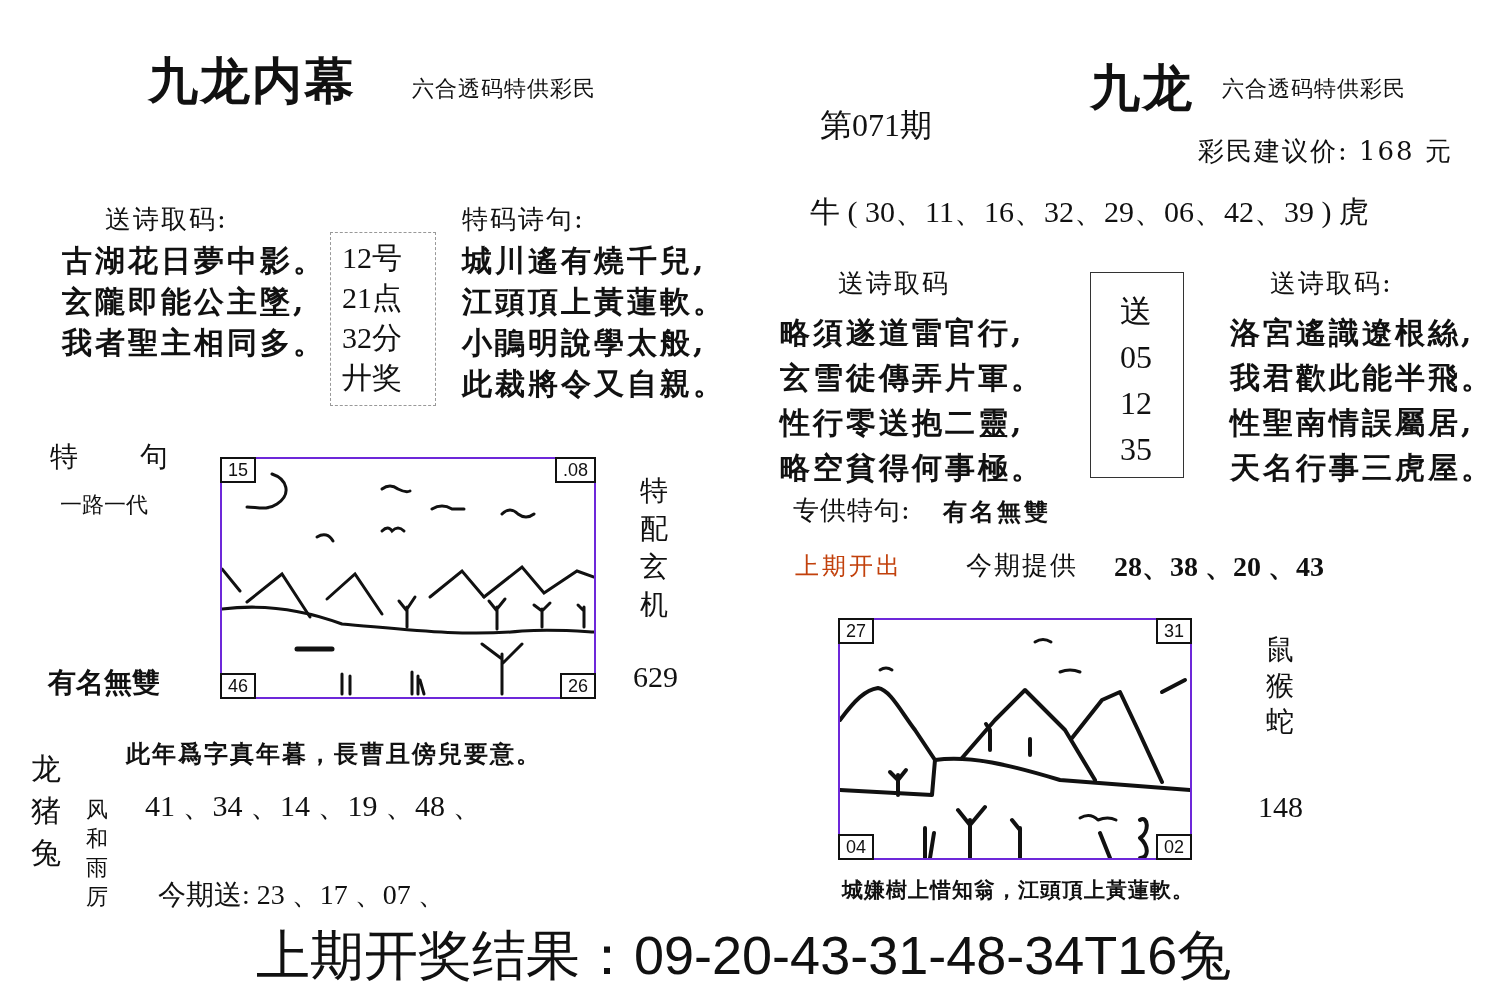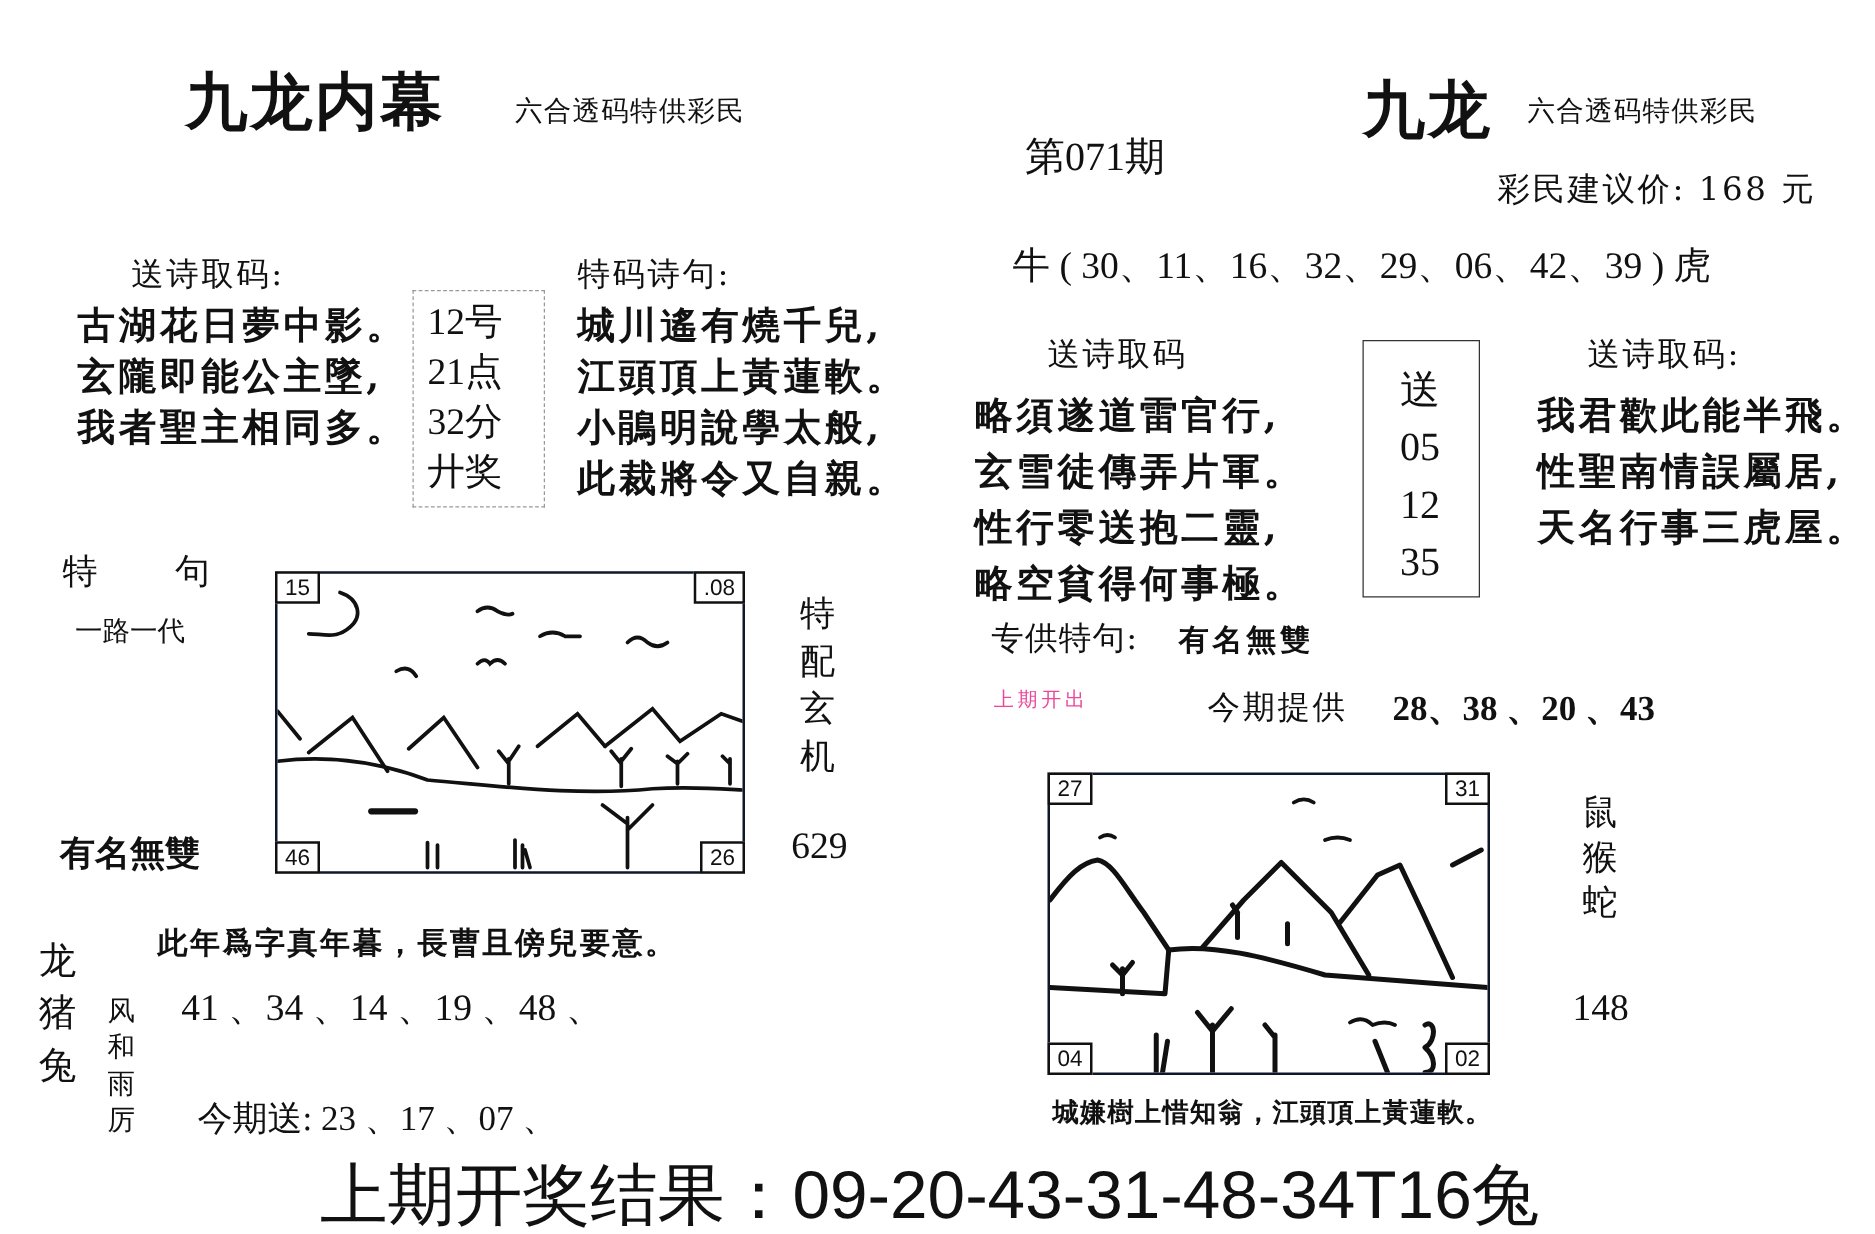--- a/index.html
+++ b/index.html
@@ -10,21 +10,21 @@
   .sub { font-size: 22px; letter-spacing: 1px; }
   .label { font-size: 26px; letter-spacing: 2px; }
   .poem { font-size: 30px; font-weight: bold; line-height: 41px; letter-spacing: 3px; }
   .poem div { height: 41px; }
   .box { position: absolute; border: 1px solid #333; }
   .dashbox { position: absolute; border: 1px dashed #999; }
   .center-col { font-size: 30px; text-align: center; line-height: 40px; font-family: "Liberation Serif", serif; }
   .vert { font-size: 28px; line-height: 38px; text-align: center; }
   .num-bold { font-weight: bold; font-size: 28px; font-family: "Liberation Serif", serif; }
   .num { font-size: 30px; font-family: "Liberation Serif", serif; }
-  .pic { position: absolute; border: 2px solid #0f172a; background: #fff; }
+  .pic { position: absolute; border: 2px solid #6d28d9; background: #fff; }
   .corner { position: absolute; font-size: 18px; font-family: "Liberation Sans", sans-serif; border: 2px solid #111; background: #fff; padding: 0 6px; line-height: 22px; }
   .bottom { font-family: "Liberation Sans", "DejaVu Sans", sans-serif; font-size: 54px; letter-spacing: 0px; }
 </style>
 </head>
 <body>
 
 <div class="abs title-big" style="left:148px;top:48px;">九龙内幕</div>
 <div class="abs sub" style="left:412px;top:74px;">六合透码特供彩民</div>
 
 <div class="abs label" style="left:105px;top:202px;">送诗取码:</div>
@@ -127,29 +127,30 @@
 <div class="box" style="left:1090px;top:272px;width:92px;height:204px;"></div>
 <div class="abs center-col" style="left:1090px;top:288px;width:92px;line-height:46px;font-size:32px;">
   <div>送</div>
   <div>05</div>
   <div>12</div>
   <div>35</div>
 </div>
 
 <div class="abs label" style="left:1270px;top:266px;">送诗取码:</div>
 <div class="abs poem" style="left:1230px;top:310px;line-height:45px;">
+  <div style="height:45px">洛宮遙識遼根絲,</div>
   <div style="height:45px">我君歡此能半飛。</div>
   <div style="height:45px">性聖南情誤屬居,</div>
   <div style="height:45px">天名行事三虎屋。</div>
 </div>
 
 <div class="abs" style="left:793px;top:493px;font-size:26px;letter-spacing:1px;">专供特句:</div>
 <div class="abs" style="left:943px;top:496px;font-size:24px;font-weight:bold;letter-spacing:3px;">有名無雙</div>
 
-<div class="abs" style="left:795px;top:550px;font-size:16px;letter-spacing:3px;color:#ec4899;font-family:Liberation Mono, monospace;">上期开出</div>
+<div class="abs" style="left:795px;top:550px;font-size:24px;letter-spacing:3px;color:#c2410c;font-family:Liberation Mono, monospace;">上期开出</div>
 <div class="abs" style="left:966px;top:548px;font-size:26px;letter-spacing:2px;">今期提供</div>
 <div class="abs num-bold" style="left:1114px;top:548px;">28、38 、20 、43</div>
 
 <div class="pic" style="left:838px;top:618px;width:350px;height:238px;">
   <svg width="350" height="238" viewBox="0 0 350 238">
     <g fill="none" stroke="#111" stroke-width="4" stroke-linecap="round" stroke-linejoin="round">
       <path d="M0,100 C15,80 25,70 38,68 C50,70 60,90 75,110 L95,140"></path>
       <path d="M95,140 L92,175 L0,170"></path>
       <path d="M95,140 C130,135 170,145 220,160 L350,170"></path>
       <path d="M122,138 L155,100 L185,70 L225,110 L255,160"></path>

